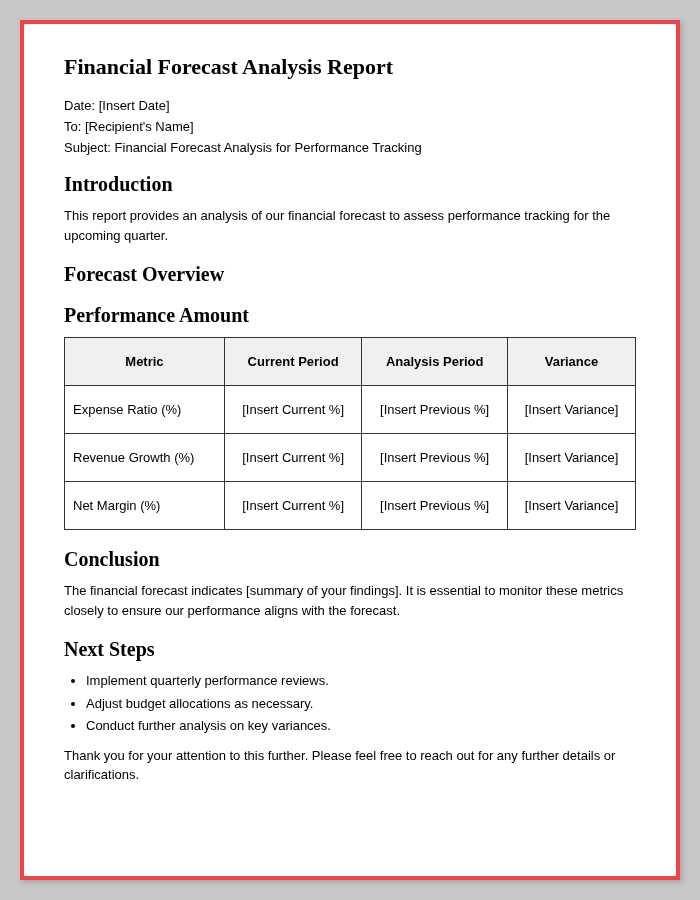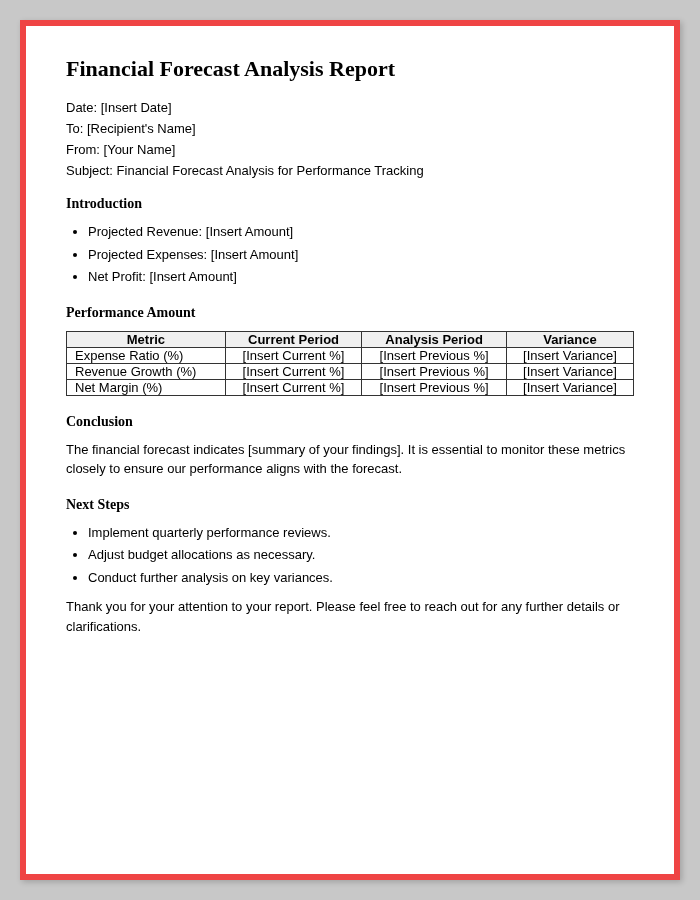--- a/index.html
+++ b/index.html
@@ -16,39 +16,39 @@
       min-height: 900px;
       padding: 20px;
       font-family: 'Times New Roman', Times, serif;
     }
 
     .page {
       background: #ffffff;
       width: 660px;
       min-height: 860px;
       padding: 30px 40px;
-      border: 6px solid #ef4444;
+      border: 4px solid #ef4444;
       box-shadow: 2px 2px 6px rgba(0,0,0,0.2);
     }
 
     .report-title {
       font-size: 22px;
       font-weight: bold;
       margin-bottom: 18px;
       font-family: 'Times New Roman', Times, serif;
     }
 
     .meta-line {
       font-size: 13px;
       margin-bottom: 6px;
       font-family: Arial, sans-serif;
     }
 
     .section-heading {
-      font-size: 14px;
+      font-size: 20px;
       font-weight: bold;
       margin-top: 18px;
       margin-bottom: 10px;
       font-family: 'Times New Roman', Times, serif;
     }
 
     .body-text {
       font-size: 13px;
       line-height: 1.5;
       margin-bottom: 10px;
@@ -71,21 +71,21 @@
       width: 100%;
       border-collapse: collapse;
       margin-bottom: 16px;
       font-size: 13px;
       font-family: Arial, sans-serif;
     }
 
     .metrics-table th,
     .metrics-table td {
       border: 1px solid #333;
-      padding: 0 8px;
+      padding: 16px 8px;
       text-align: center;
     }
 
     .metrics-table th {
       font-weight: bold;
       background: #f0f0f0;
     }
 
     .metrics-table td:first-child {
       text-align: left;
@@ -93,30 +93,26 @@
   </style>
 </head>
 <body>
 
 <div class="page">
 
   <div class="report-title">Financial Forecast Analysis Report</div>
 
   <div class="meta-line">Date: [Insert Date]</div>
   <div class="meta-line">To: [Recipient's Name]</div>
-  <div class="meta-line">From: [Your Name]</div>
   <div class="meta-line">Subject: Financial Forecast Analysis for Performance Tracking</div>
 
   <div class="section-heading">Introduction</div>
+  <p class="body-text">This report provides an analysis of our financial forecast to assess performance tracking for the upcoming quarter.</p>
 
-  <ul class="bullet-list">
-    <li>Projected Revenue: [Insert Amount]</li>
-    <li>Projected Expenses: [Insert Amount]</li>
-    <li>Net Profit: [Insert Amount]</li>
-  </ul>
+  <div class="section-heading">Forecast Overview</div>
 
   <div class="section-heading">Performance Amount</div>
   <table class="metrics-table">
     <thead>
       <tr>
         <th>Metric</th>
         <th>Current Period</th>
         <th>Analysis Period</th>
         <th>Variance</th>
       </tr>
@@ -146,15 +142,15 @@
   <div class="section-heading">Conclusion</div>
   <p class="body-text">The financial forecast indicates [summary of your findings]. It is essential to monitor these metrics closely to ensure our performance aligns with the forecast.</p>
 
   <div class="section-heading">Next Steps</div>
   <ul class="bullet-list">
     <li>Implement quarterly performance reviews.</li>
     <li>Adjust budget allocations as necessary.</li>
     <li>Conduct further analysis on key variances.</li>
   </ul>
 
-  <p class="body-text">Thank you for your attention to your report. Please feel free to reach out for any further details or clarifications.</p>
+  <p class="body-text">Thank you for your attention to this further. Please feel free to reach out for any further details or clarifications.</p>
 
 </div>
 
 </body></html>

